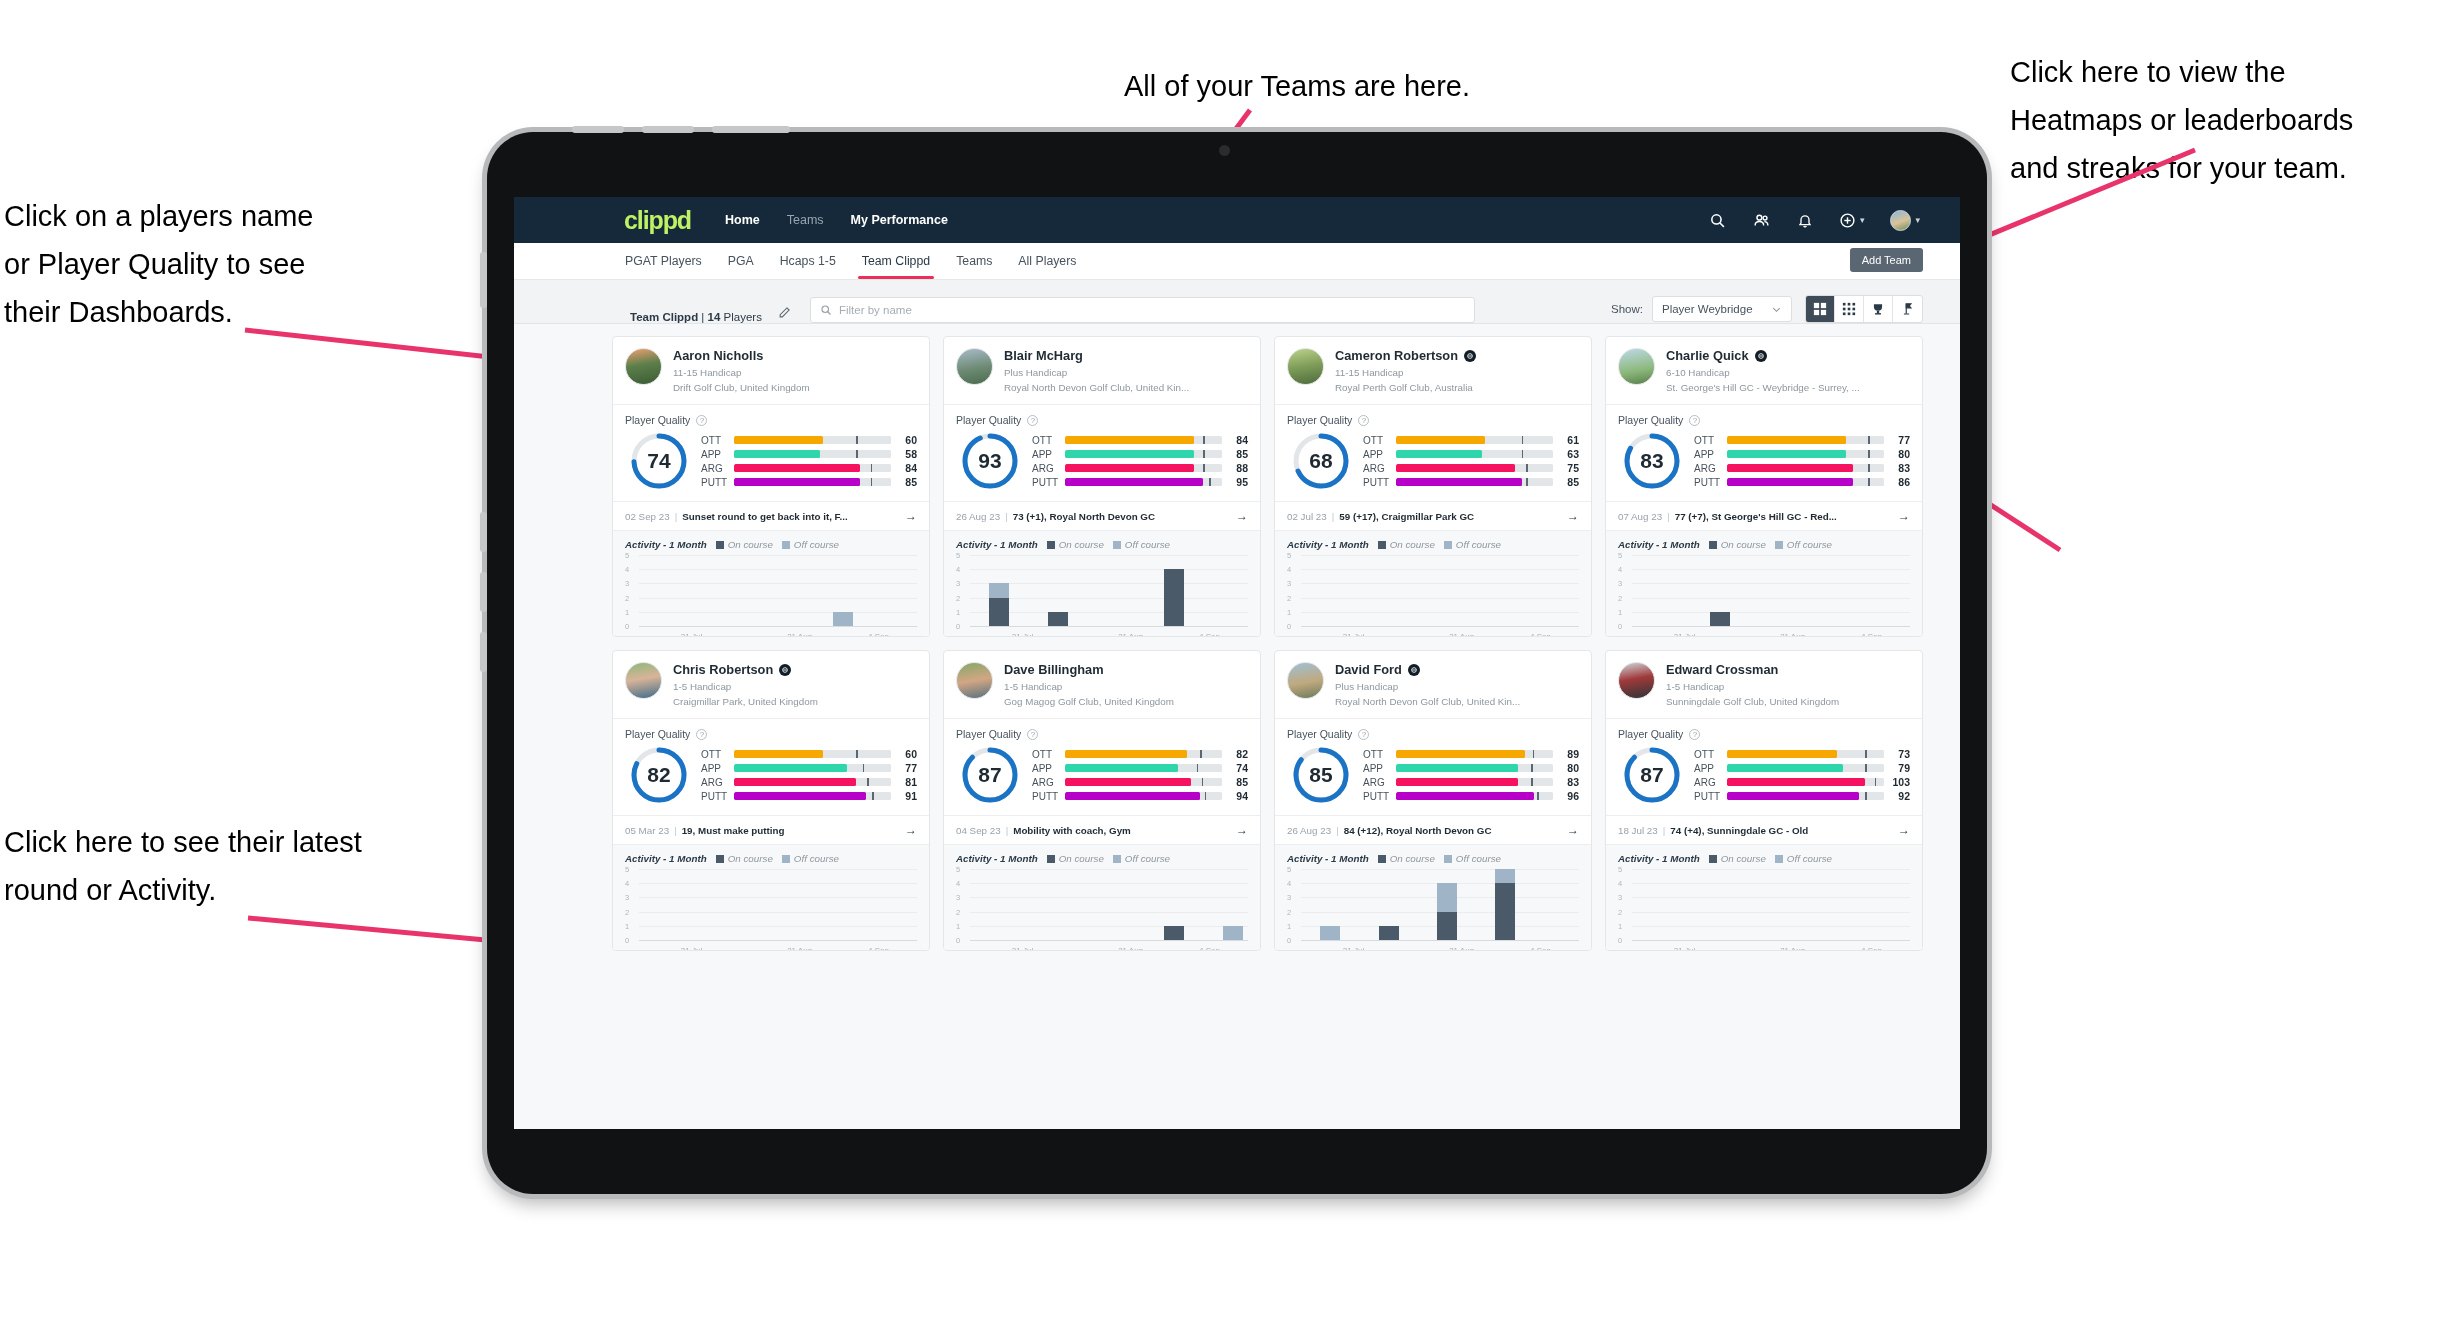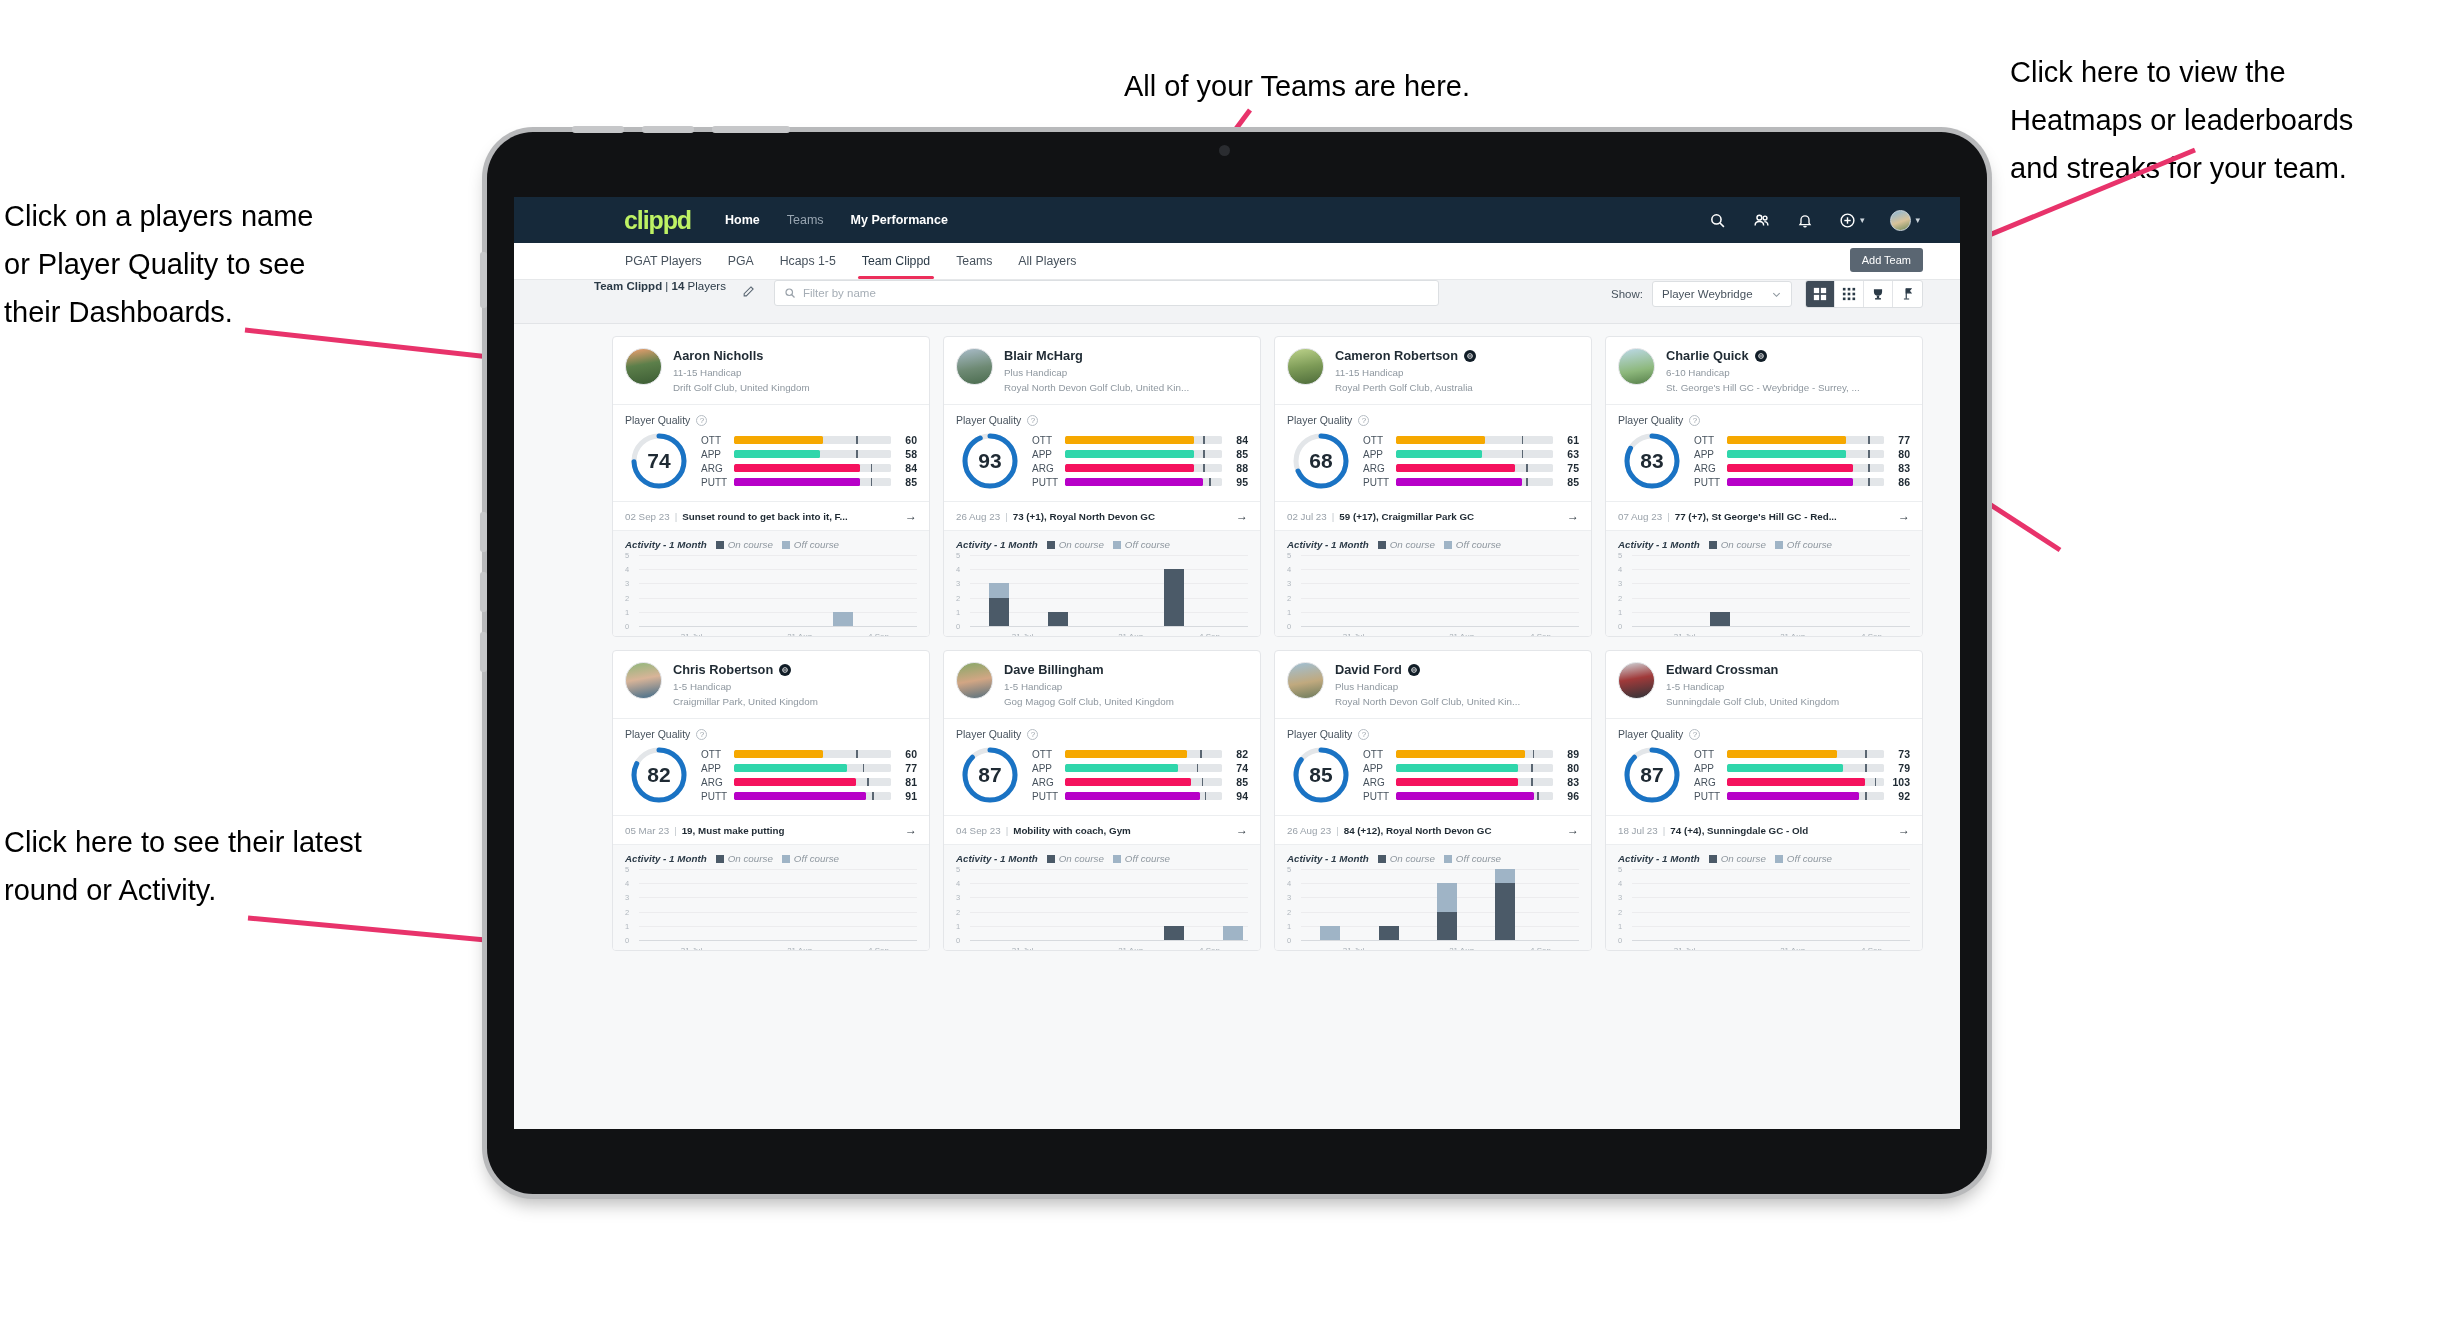--- a/index.html
+++ b/index.html
@@ -94,23 +94,23 @@
   #addteam {
     position: absolute; right: 37px; top: 5px;
     background: #5a6672; color: #fff;
     font-size: 11px; padding: 6px 12px; border-radius: 3px;
     border: none;
   }
 
   
   #toolbar {
     height: 44px; background: #f2f3f5;
-    display: flex; align-items: flex-start;
+    display: flex; align-items: flex-end;
     border-bottom: 1px solid #e2e4e7;
-    padding-left: 80px; padding-right: 37px;
+    padding-left: 116px; padding-right: 37px;
   }
   .teamlabel { font-size: 11.5px; color: #2b3a47; white-space: nowrap; }
   .teamlabel b { font-weight: 700; }
   .pencil-btn { margin-left: 12px; width: 22px; height: 22px; display:flex;
                 align-items:center; justify-content:center; color:#5a6672; }
   .searchbox {
     margin-left: 14px; flex: 1; max-width: 665px; height: 26px;
     background: #fff; border: 1px solid #dcdfe2; border-radius: 3px;
     display: flex; align-items: center; padding: 0 9px;
   }

